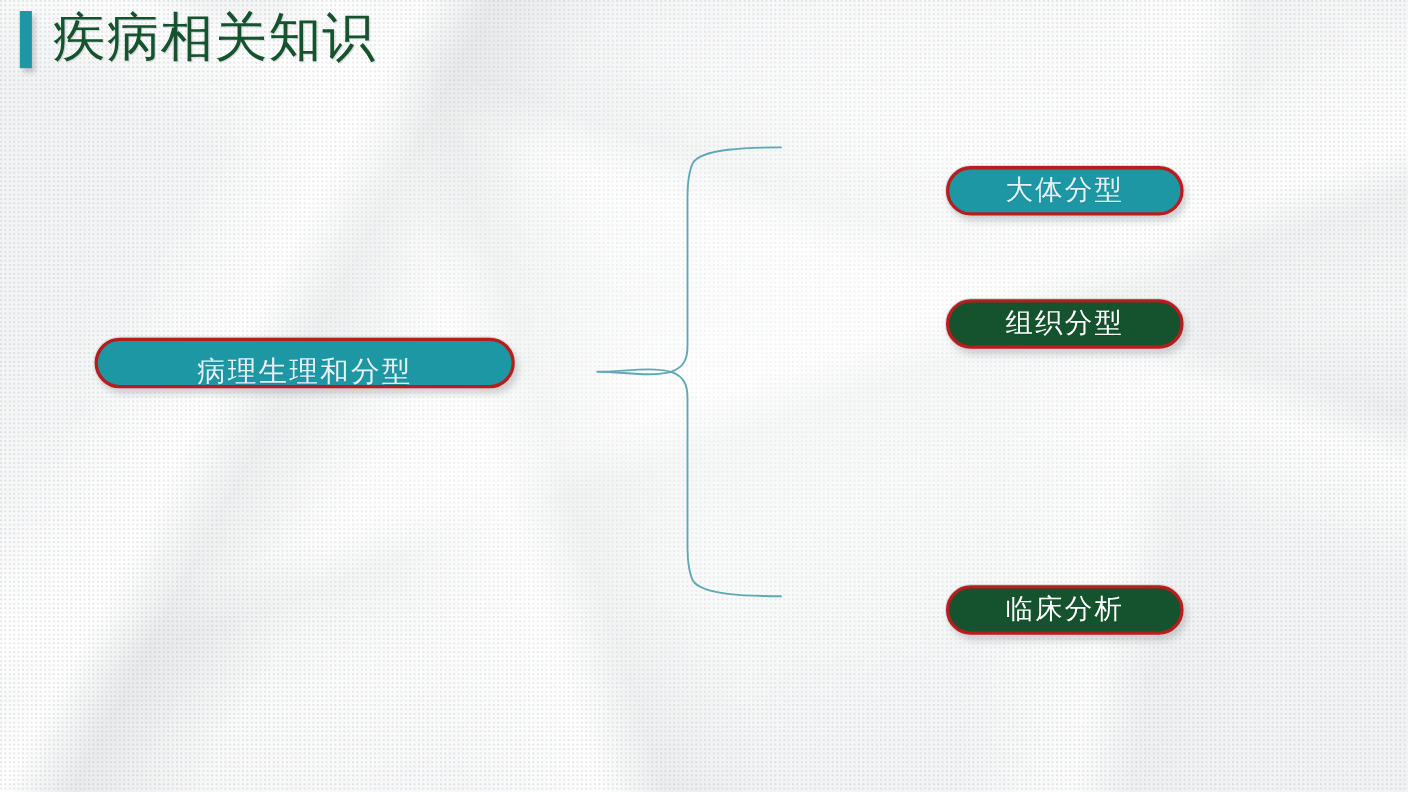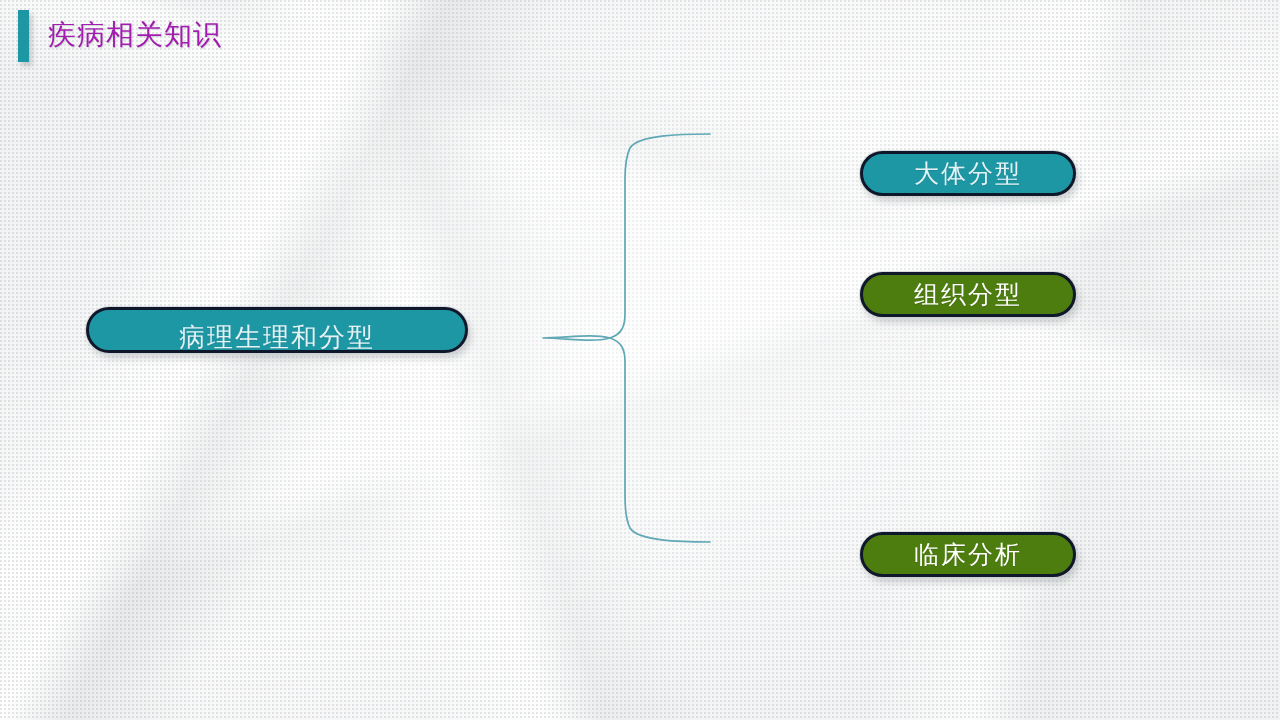--- a/index.html
+++ b/index.html
@@ -69,23 +69,23 @@
     top: 10px;
     width: 11px;
     height: 52px;
     background-color: #1e97a4;
     box-shadow: 3px 4px 5px rgba(120,128,132,0.38);
   }
   .title-text {
     position: absolute;
     left: 48px;
     top: 6px;
-    font-size: 28px;
+    font-size: 48px;
     line-height: 58px;
-    color: #a21caf;
+    color: #14532d;
     letter-spacing: 1px;
     white-space: nowrap;
     text-shadow: 1px 1px 1px rgba(180,186,189,0.55);
   }
 
   
   .brace-svg {
     position: absolute;
     left: 530px;
     top: 118px;
@@ -94,40 +94,40 @@
   }
 
   
   .pill {
     position: absolute;
     border-radius: 999px;
     box-sizing: border-box;
     display: flex;
     align-items: center;
     justify-content: center;
-    border: 3px solid #0f172a;
+    border: 3px solid #b91c1c;
     box-shadow:
       0 0 0 1px rgba(205,210,212,0.75),
       3px 5px 7px rgba(120,128,132,0.34);
   }
   .pill-label {
     font-size: 25px;
     letter-spacing: 2px;
     white-space: nowrap;
     line-height: 1;
     text-shadow: 0 1px 1px rgba(0,0,0,0.10);
   }
   .pill-dark {
     background-color: #1e97a4;
   }
   .pill-dark .pill-label {
     color: #e4f2f6;
   }
   .pill-light {
-    background-color: #4d7c0f;
+    background-color: #14532d;
   }
   .pill-light .pill-label {
     color: #ffffff;
   }
 
   
   .pill-root {
     left: 86px;
     top: 307px;
     width: 382px;

